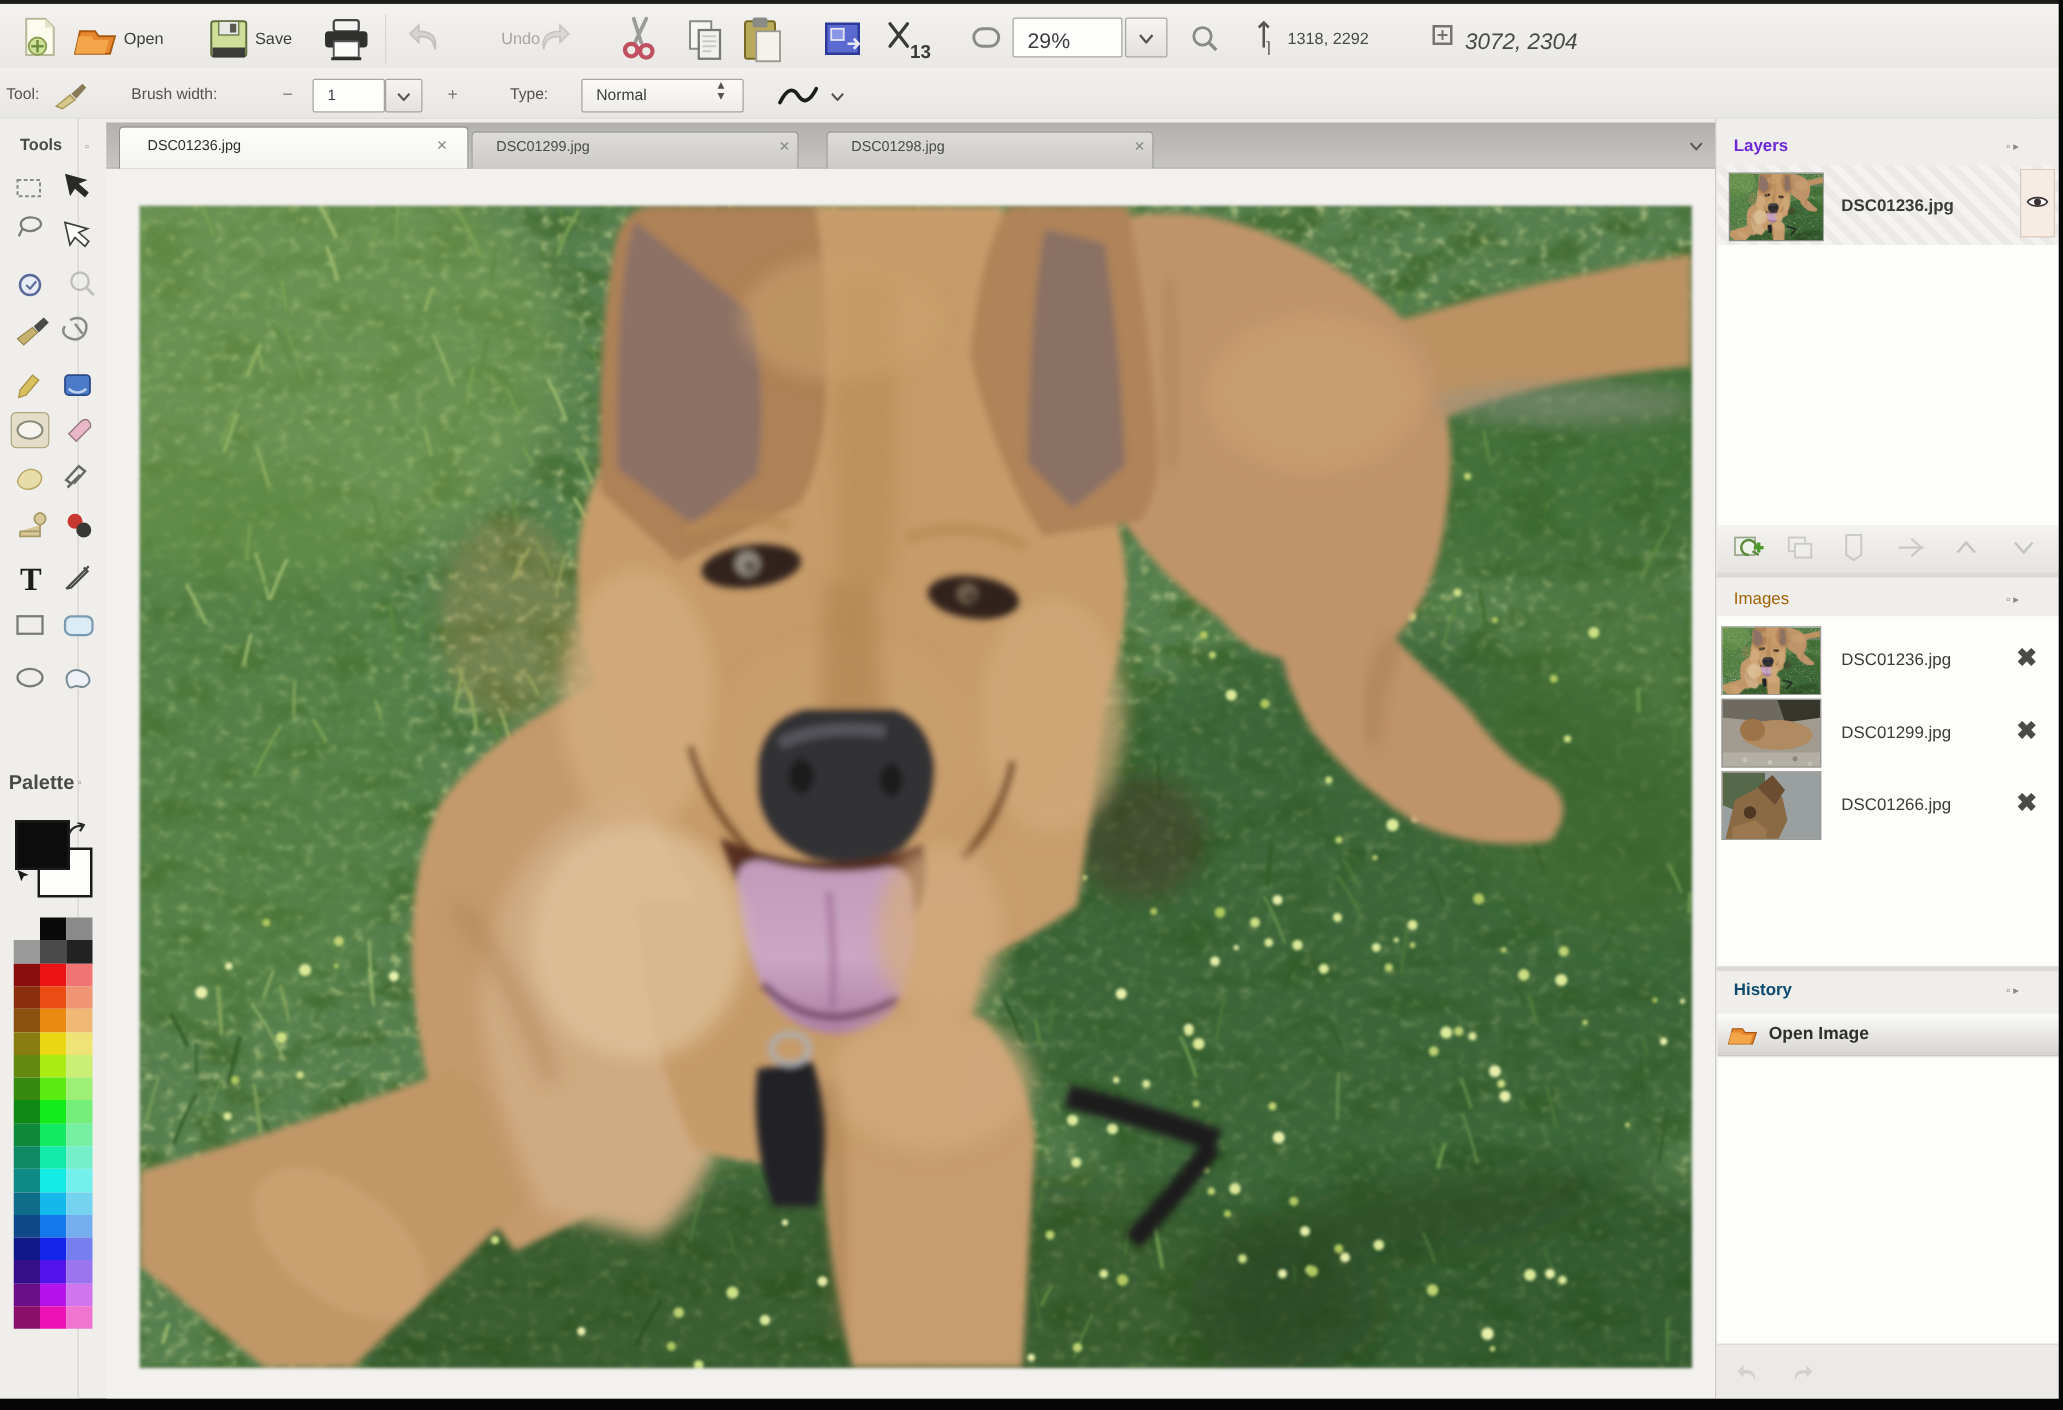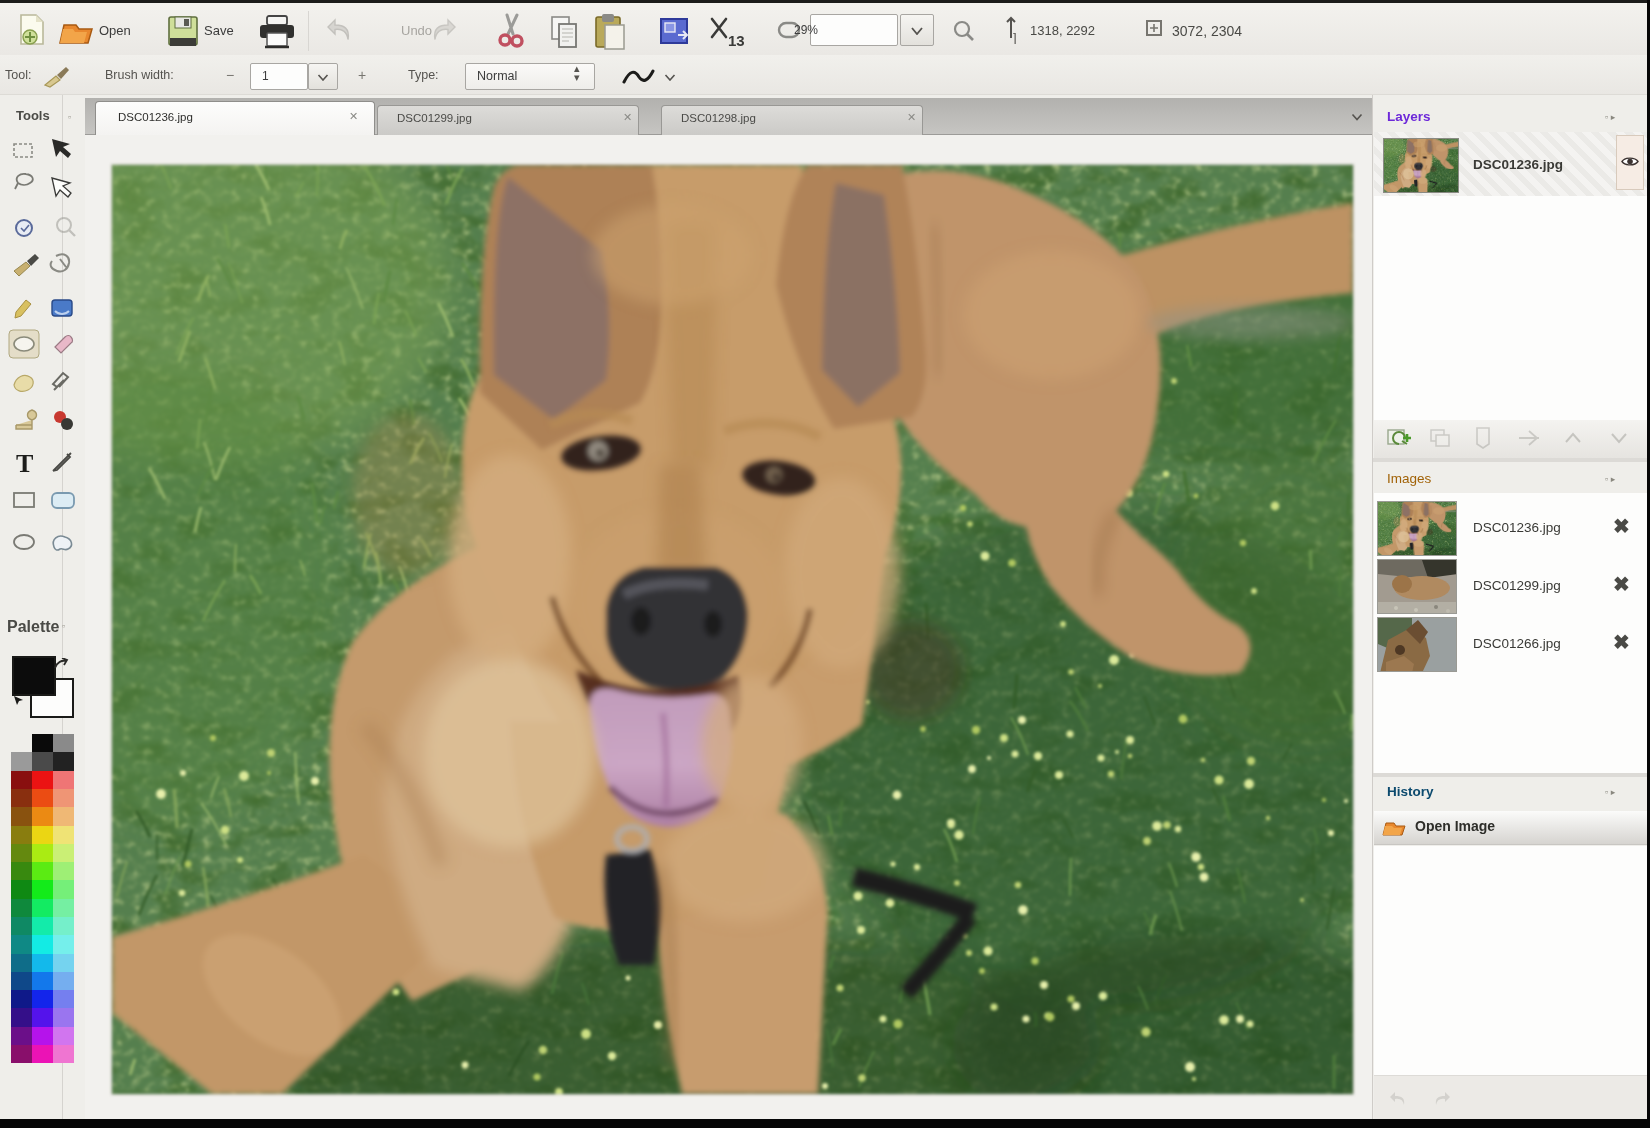--- a/index.html
+++ b/index.html
@@ -82,41 +82,41 @@
     <svg class="abs" style="left:706px;top:10px" width="40" height="38" viewBox="0 0 40 38">
       <path d="M6 6 L20 24 M20 6 L6 24" stroke="#3a3a38" stroke-width="2.6" stroke-linecap="round"></path>
       <text x="22" y="33" font-family="Liberation Sans" font-size="15" fill="#3a3a38" font-weight="bold">13</text>
     </svg>
 
     <svg class="abs" style="left:776px;top:16px" width="26" height="22" viewBox="0 0 26 22">
       <rect x="3" y="4" width="20" height="14" rx="7" fill="none" stroke="#8a8a86" stroke-width="2.4"></rect>
     </svg>
 
     <div class="abs" style="left:810px;top:11px;width:88px;height:32px;background:#fdfdfc;border:1px solid #a8a6a2;border-radius:2px;"></div>
-    <div class="abs txt" style="left:794px;top:20px;font-size:12px;">29%</div>
+    <div class="abs txt" style="left:822px;top:20px;font-size:17px;">29%</div>
     <div class="abs" style="left:900px;top:11px;width:34px;height:32px;background:linear-gradient(#f6f5f2,#e3e1dc);border:1px solid #a8a6a2;border-radius:2px;"></div>
     <svg class="abs" style="left:910px;top:24px" width="14" height="8" viewBox="0 0 14 8">
         <path d="M2 1 L7 7 L12 1" fill="none" stroke="#55534f" stroke-width="1.8"></path>
       </svg>
 
     <svg class="abs" style="left:950px;top:15px" width="28" height="26" viewBox="0 0 28 26">
       <circle cx="12" cy="11" r="7" fill="none" stroke="#8a8a86" stroke-width="2.2"></circle>
       <path d="M17 16 L23 22" stroke="#8a8a86" stroke-width="2.6"></path>
     </svg>
 
     <svg class="abs" style="left:1003px;top:13px" width="22" height="28" viewBox="0 0 22 28">
       <path d="M8 2 v20 M4 6 l4 -4 l4 4" fill="none" stroke="#55534f" stroke-width="2"></path>
       <text x="10" y="26" font-size="13" fill="#55534f">]</text>
     </svg>
     <div class="abs txt" style="left:1030px;top:20px;font-size:13px;color:#4a4a46;">1318, 2292</div>
     <svg class="abs" style="left:1145px;top:16px" width="20" height="20" viewBox="0 0 20 20">
       <rect x="2" y="2" width="14" height="14" fill="none" stroke="#77756f" stroke-width="2"></rect>
       <path d="M5 9 h8 M9 5 v8" stroke="#77756f" stroke-width="1.6"></path>
     </svg>
-    <div class="abs txt" style="left:1172px;top:20px;font-size:14px;color:#4a4a46;">3072, 2304</div>
+    <div class="abs txt" style="left:1172px;top:20px;font-size:18px;color:#4a4a46;font-style:italic;">3072, 2304</div>
   </div>
 
   <div id="toolbar2" class="abs" style="left:0;top:55px;width:1647px;height:40px;background:linear-gradient(#f1f0ec,#e9e7e3);border-bottom:1px solid #dddbd6;">
     <div class="abs txt" style="left:5px;top:13px;font-size:12.5px;color:#55534f;text-align:right;">Tool:</div>
     <svg class="abs" style="left:42px;top:9px" width="30" height="24" viewBox="0 0 30 24">
       <path d="M3 21 L14 12 L18 16 L8 23 z" fill="#d8c890" stroke="#a89858" stroke-width="1.2"></path>
       <path d="M15 11 L24 3 L27 6 L19 15 z" fill="#8a7a58"></path>
     </svg>
     <div class="abs txt" style="left:105px;top:13px;font-size:12.5px;color:#55534f;">Brush width:</div>
     <div class="abs txt" style="left:226px;top:12px;font-size:14px;color:#77756f;">−</div>

